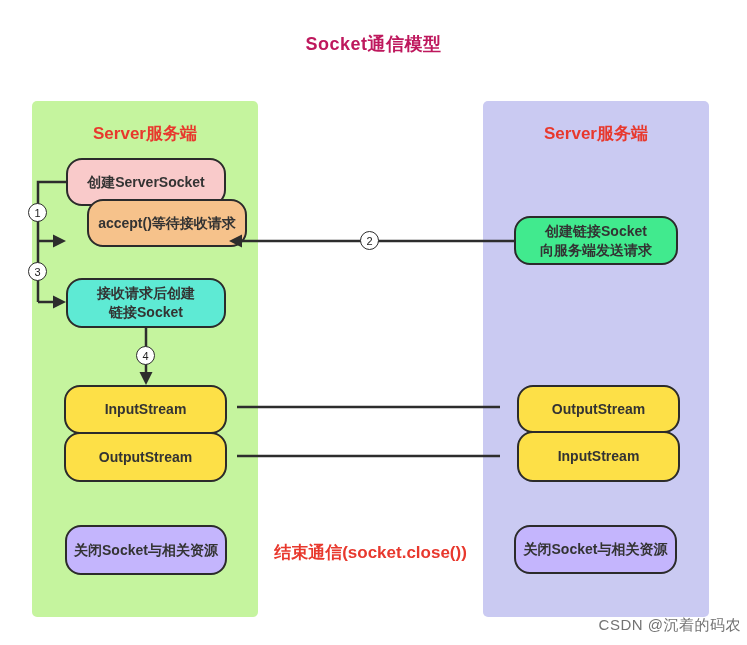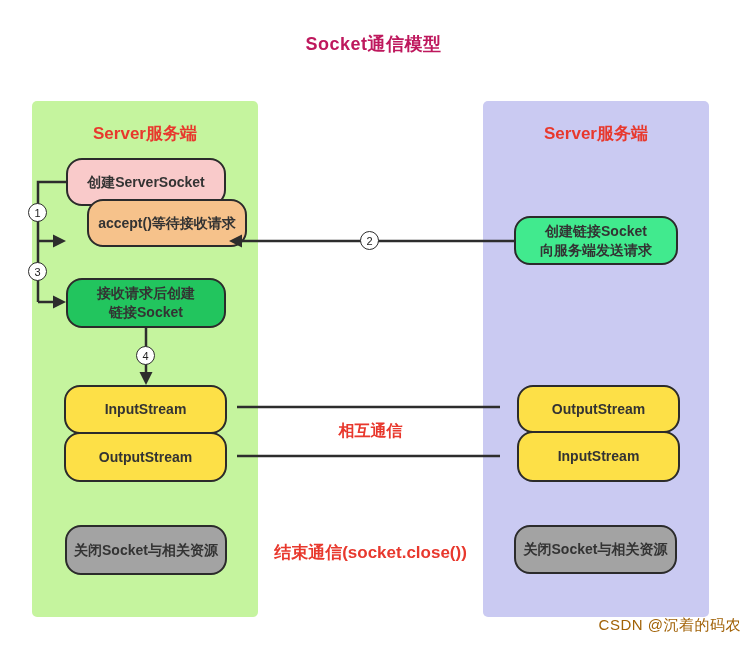--- a/index.html
+++ b/index.html
@@ -20,24 +20,24 @@
   }
   .node{
     position:absolute;box-sizing:border-box;z-index:2;
     border:2.5px solid #2b2b2b;border-radius:16px;
     display:flex;align-items:center;justify-content:center;text-align:center;
     font-size:14px;font-weight:bold;color:#333333;line-height:1.35;
     white-space:pre-line;padding:2px 4px;
   }
   .pink{background:#f9caca;}
   .orange{background:#f6c28b;}
-  .yellow{background:#22c55e;}
+  .yellow{background:#5eead4;}
   .blue{background:#fde047;}
   .green{background:#41ea8e;}
-  .magenta{background:#a3a3a3;}
+  .magenta{background:#c4b5fd;}
 
   .b-create-ss{left:66px;top:158px;width:160px;height:48px;}
   .b-accept{left:66px;top:199px;width:160px;height:48px;margin-left:21px;}
   .b-link-sock{left:66px;top:278px;width:160px;height:50px;}
   .b-s-in{left:64px;top:385px;width:163px;height:49px;}
   .b-s-out{left:64px;top:432px;width:163px;height:50px;}
   .b-s-close{left:65px;top:525px;width:162px;height:50px;}
 
   .b-c-create{left:514px;top:216px;width:164px;height:49px;}
   .b-c-out{left:517px;top:385px;width:163px;height:48px;}
@@ -57,21 +57,21 @@
   .step3{left:28px;top:262px;}
   .step4{left:136px;top:346px;}
 
   .red-label{
     position:absolute;color:#e8382d;font-weight:bold;text-align:center;z-index:2;
   }
   .lbl-mutual{left:258px;top:421px;width:225px;font-size:16px;}
   .lbl-end{left:248px;top:541px;width:245px;font-size:17px;}
 
   .watermark{
-    position:absolute;right:6px;top:616px;color:#a16207;
+    position:absolute;right:6px;top:616px;color:#737373;
     font-size:15px;z-index:2;letter-spacing:.5px;
   }
 </style>
 </head>
 <body>
 
 <div id="stage">
 
   <div class="page-title">Socket通信模型</div>
 
@@ -119,18 +119,17 @@
       <polygon points="146,385 139.5,372 152.5,372"></polygon>
       <polygon points="229,241 242,234.5 242,247.5"></polygon>
     </g>
   </svg>
 
   <span class="step step1">1</span>
   <span class="step step2">2</span>
   <span class="step step3">3</span>
   <span class="step step4">4</span>
 
-  <div class="red-label lbl-mutual">相互通信</div>
   <div class="red-label lbl-end">结束通信(socket.close())</div>
 
   <div class="watermark">CSDN @沉着的码农</div>
 
 </div>
 
 </body></html>

